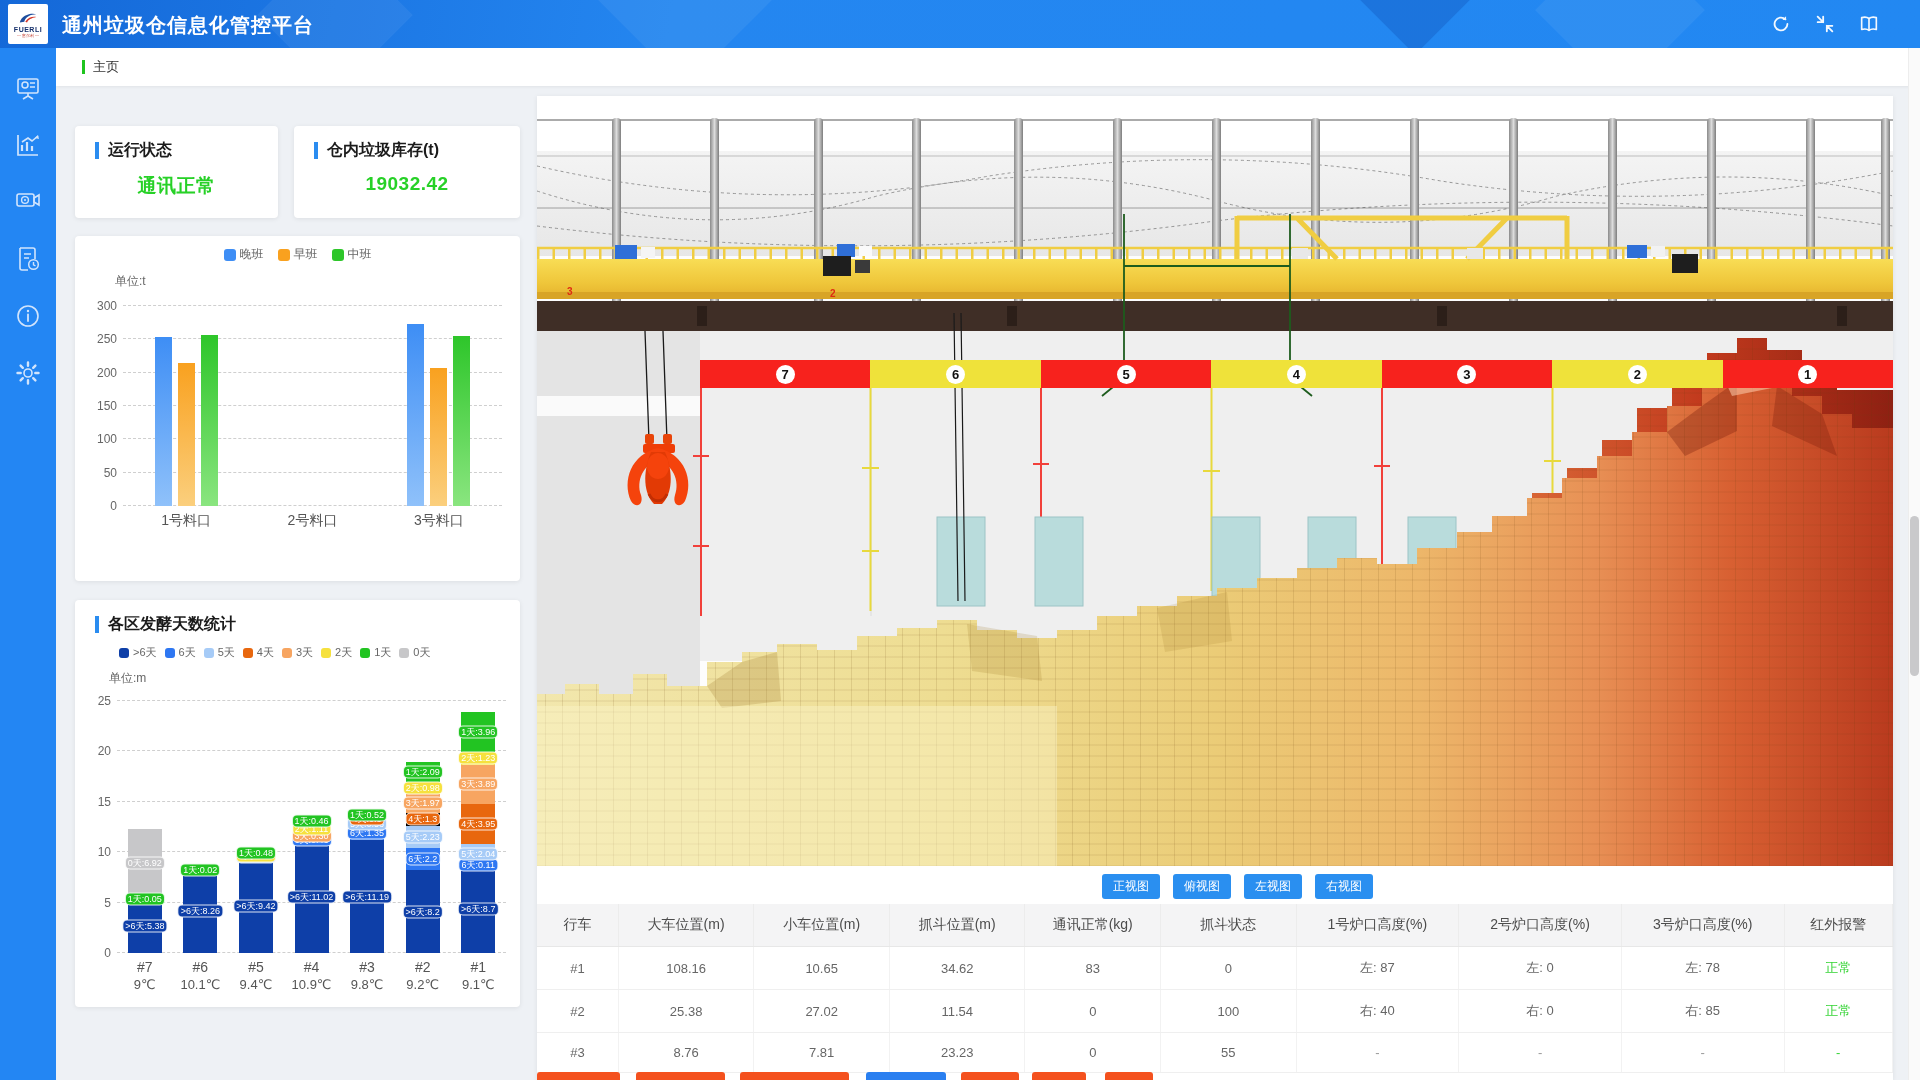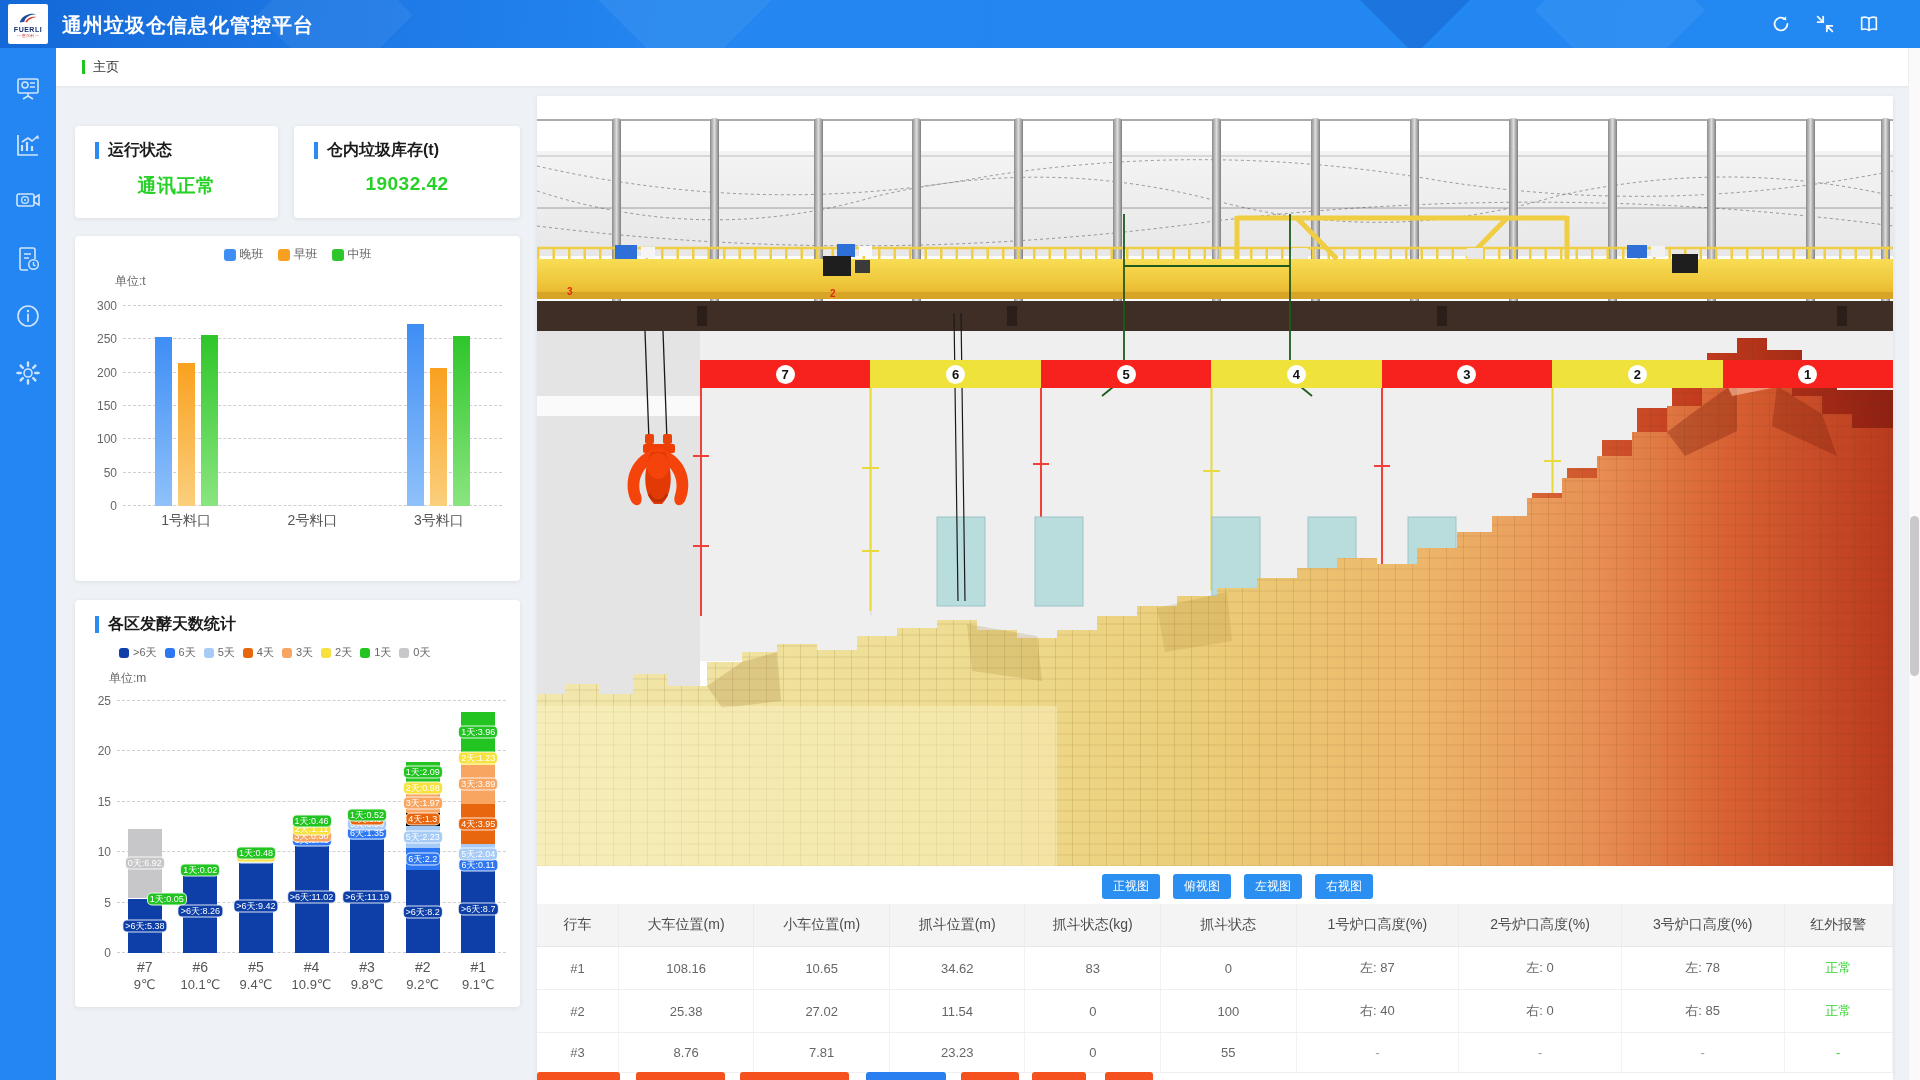--- a/index.html
+++ b/index.html
@@ -310,21 +310,21 @@
       </div>
       <div class="gridline" style="bottom: 100%;">
         <span class="yl">25</span>
       </div>
       <div class="bars-layer">
         <div class="bar-group">
           <div class="sbar">
             <div class="seg" style="height: 54.2304px; background: rgb(14, 63, 168);">
               <span class="seg-label" style="background: rgb(14, 63, 168);">&gt;6天:5.38</span>
             </div>
-            <div class="seg" style="height: 0.504px; background: rgb(34, 196, 34); margin-left: 22px;">
+            <div class="seg" style="height: 0.504px; background: rgb(34, 196, 34);">
               <span class="seg-label" style="background: rgb(34, 196, 34);">1天:0.05</span>
             </div>
             <div class="seg" style="height: 69.7536px; background: rgb(199, 199, 201);">
               <span class="seg-label" style="background: rgb(199, 199, 201);">0天:6.92</span>
             </div>
           </div>
         </div>
         <div class="bar-group">
           <div class="sbar">
             <div class="seg" style="height: 83.2608px; background: rgb(14, 63, 168);">
@@ -666,21 +666,21 @@
       <button class="vbtn">右视图</button>
     </div>
 
   <table id="crane-table">
     <thead>
         <tr id="thead-row">
           <th style="width: 6%;">行车</th>
           <th style="width: 10%;">大车位置(m)</th>
           <th style="width: 10%;">小车位置(m)</th>
           <th style="width: 10%;">抓斗位置(m)</th>
-          <th style="width: 10%;">抓斗状态(kg)</th>
+          <th style="width: 10%;">通讯正常(kg)</th>
           <th style="width: 10%;">抓斗状态</th>
           <th style="width: 12%;">1号炉口高度(%)</th>
           <th style="width: 12%;">2号炉口高度(%)</th>
           <th style="width: 12%;">3号炉口高度(%)</th>
           <th style="width: 8%;">红外报警</th>
         </tr>
       </thead>
     <tbody id="tbody">
         <tr>
           <td>#1</td>

